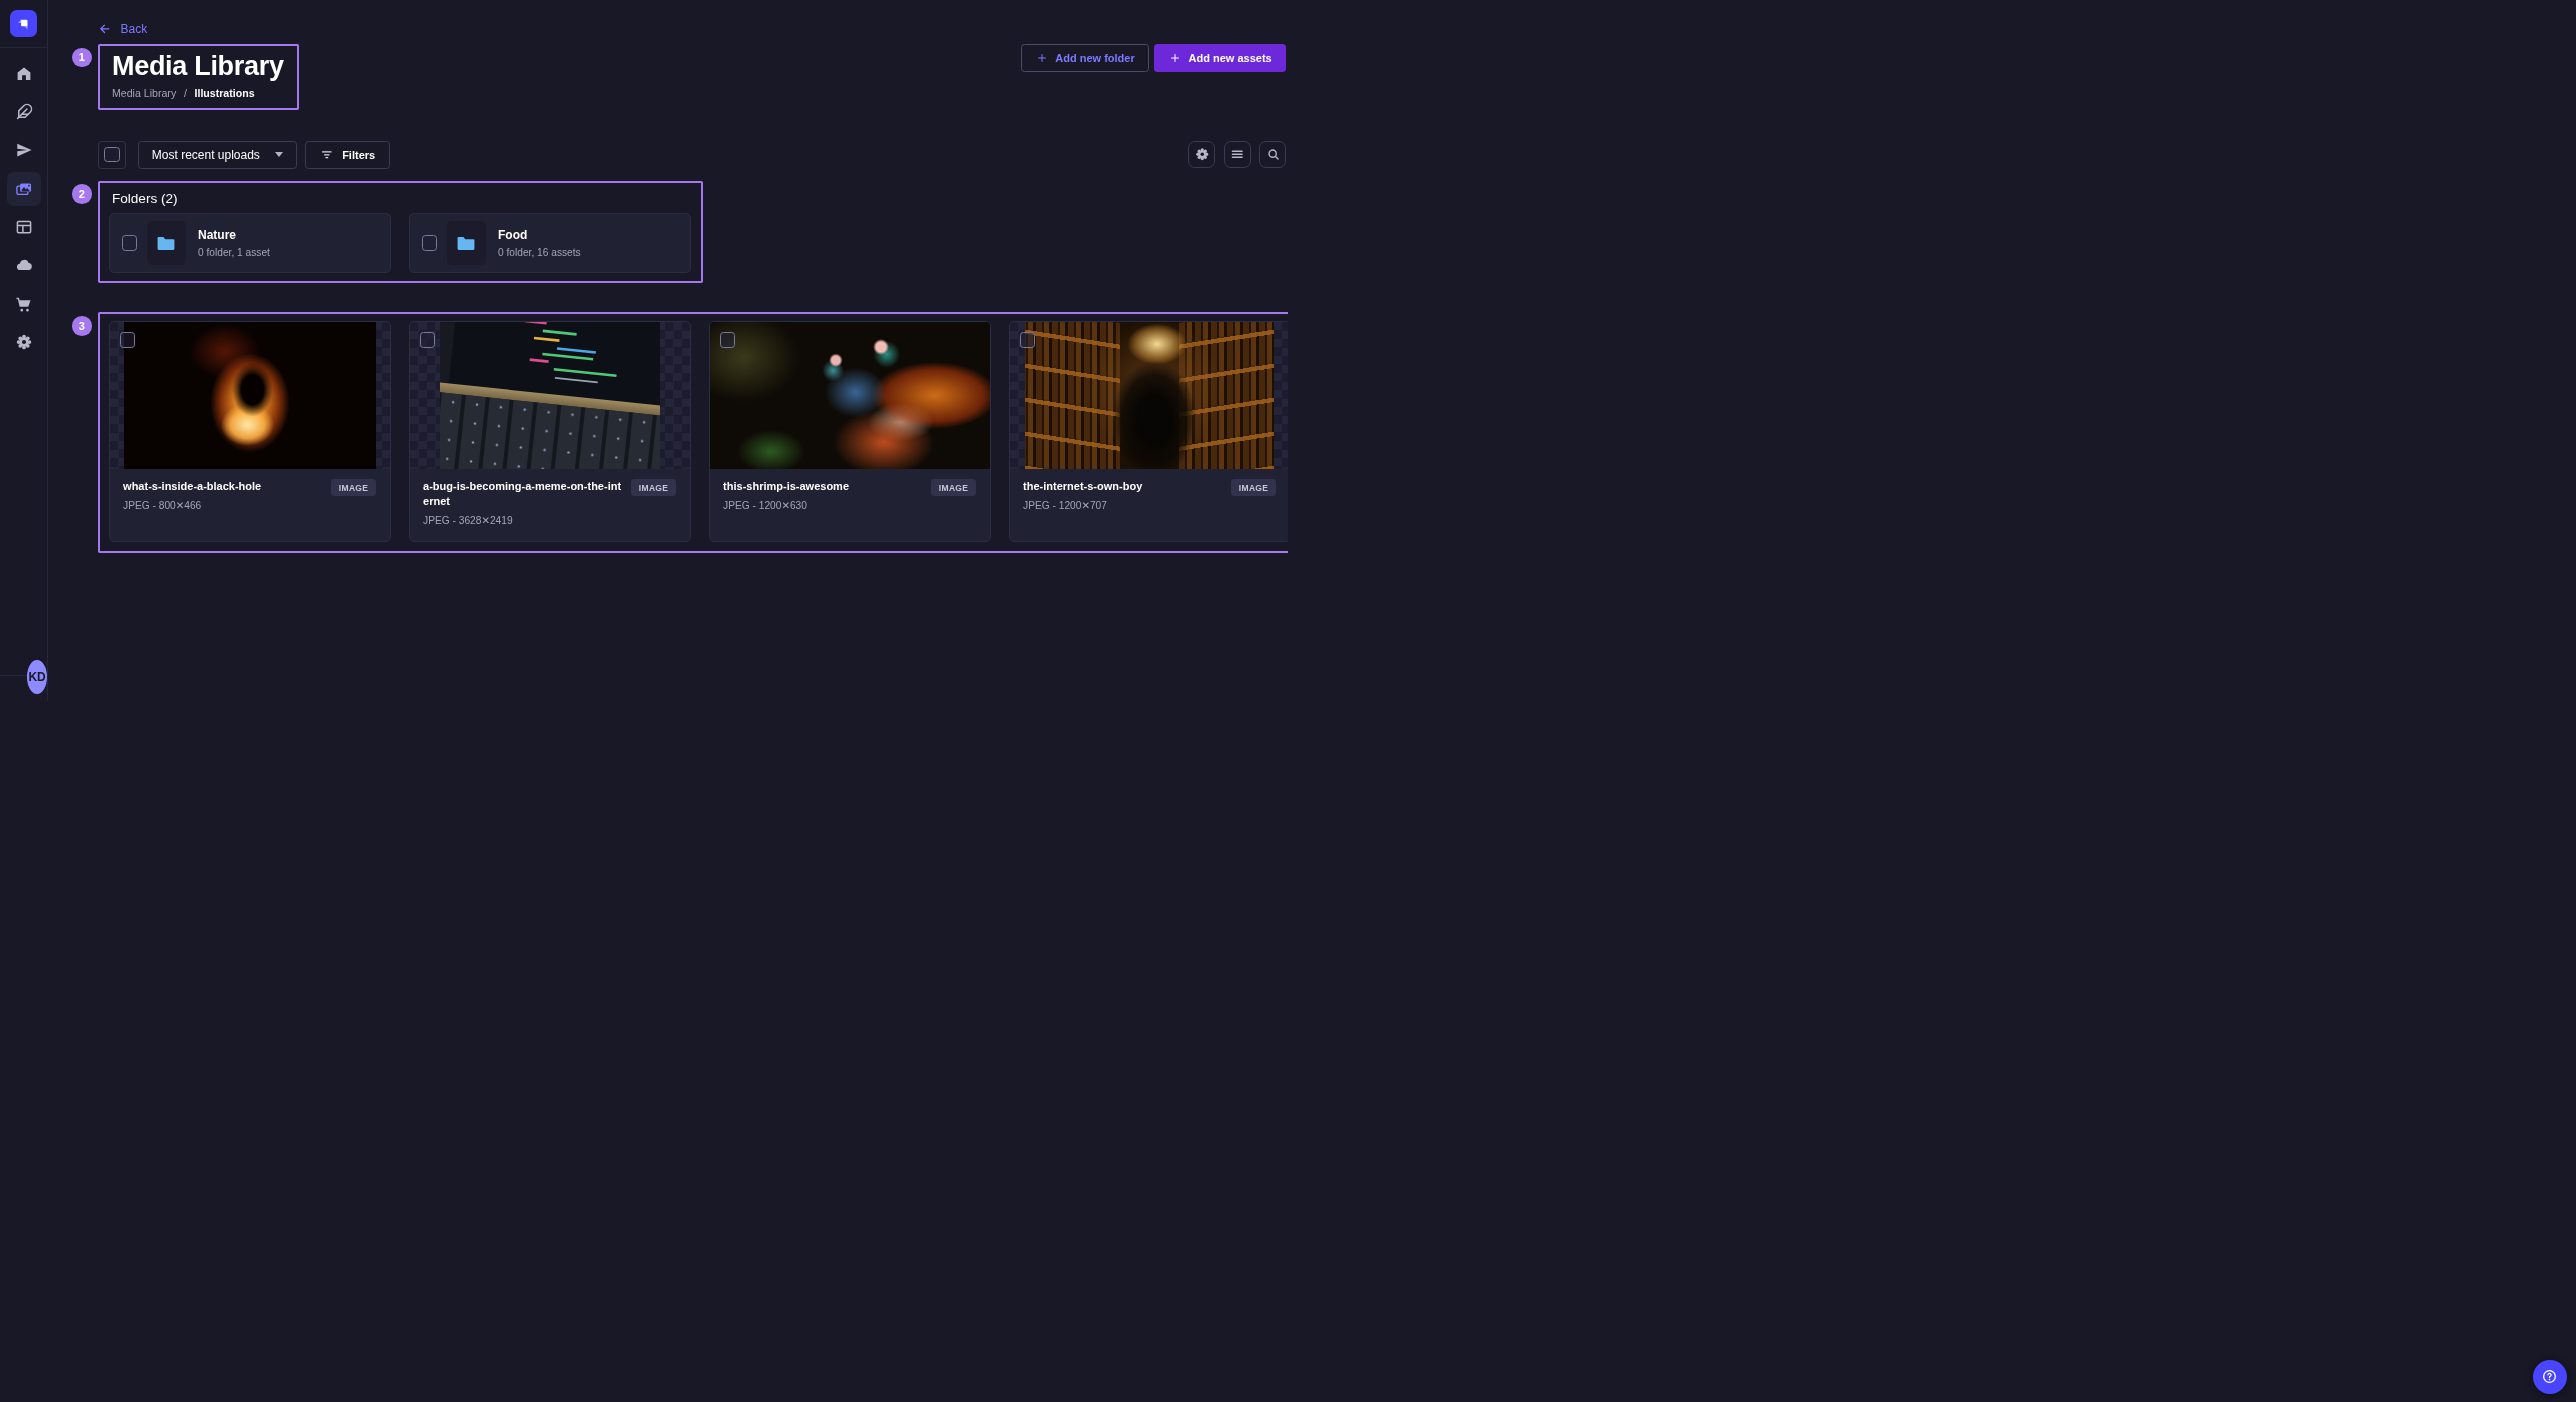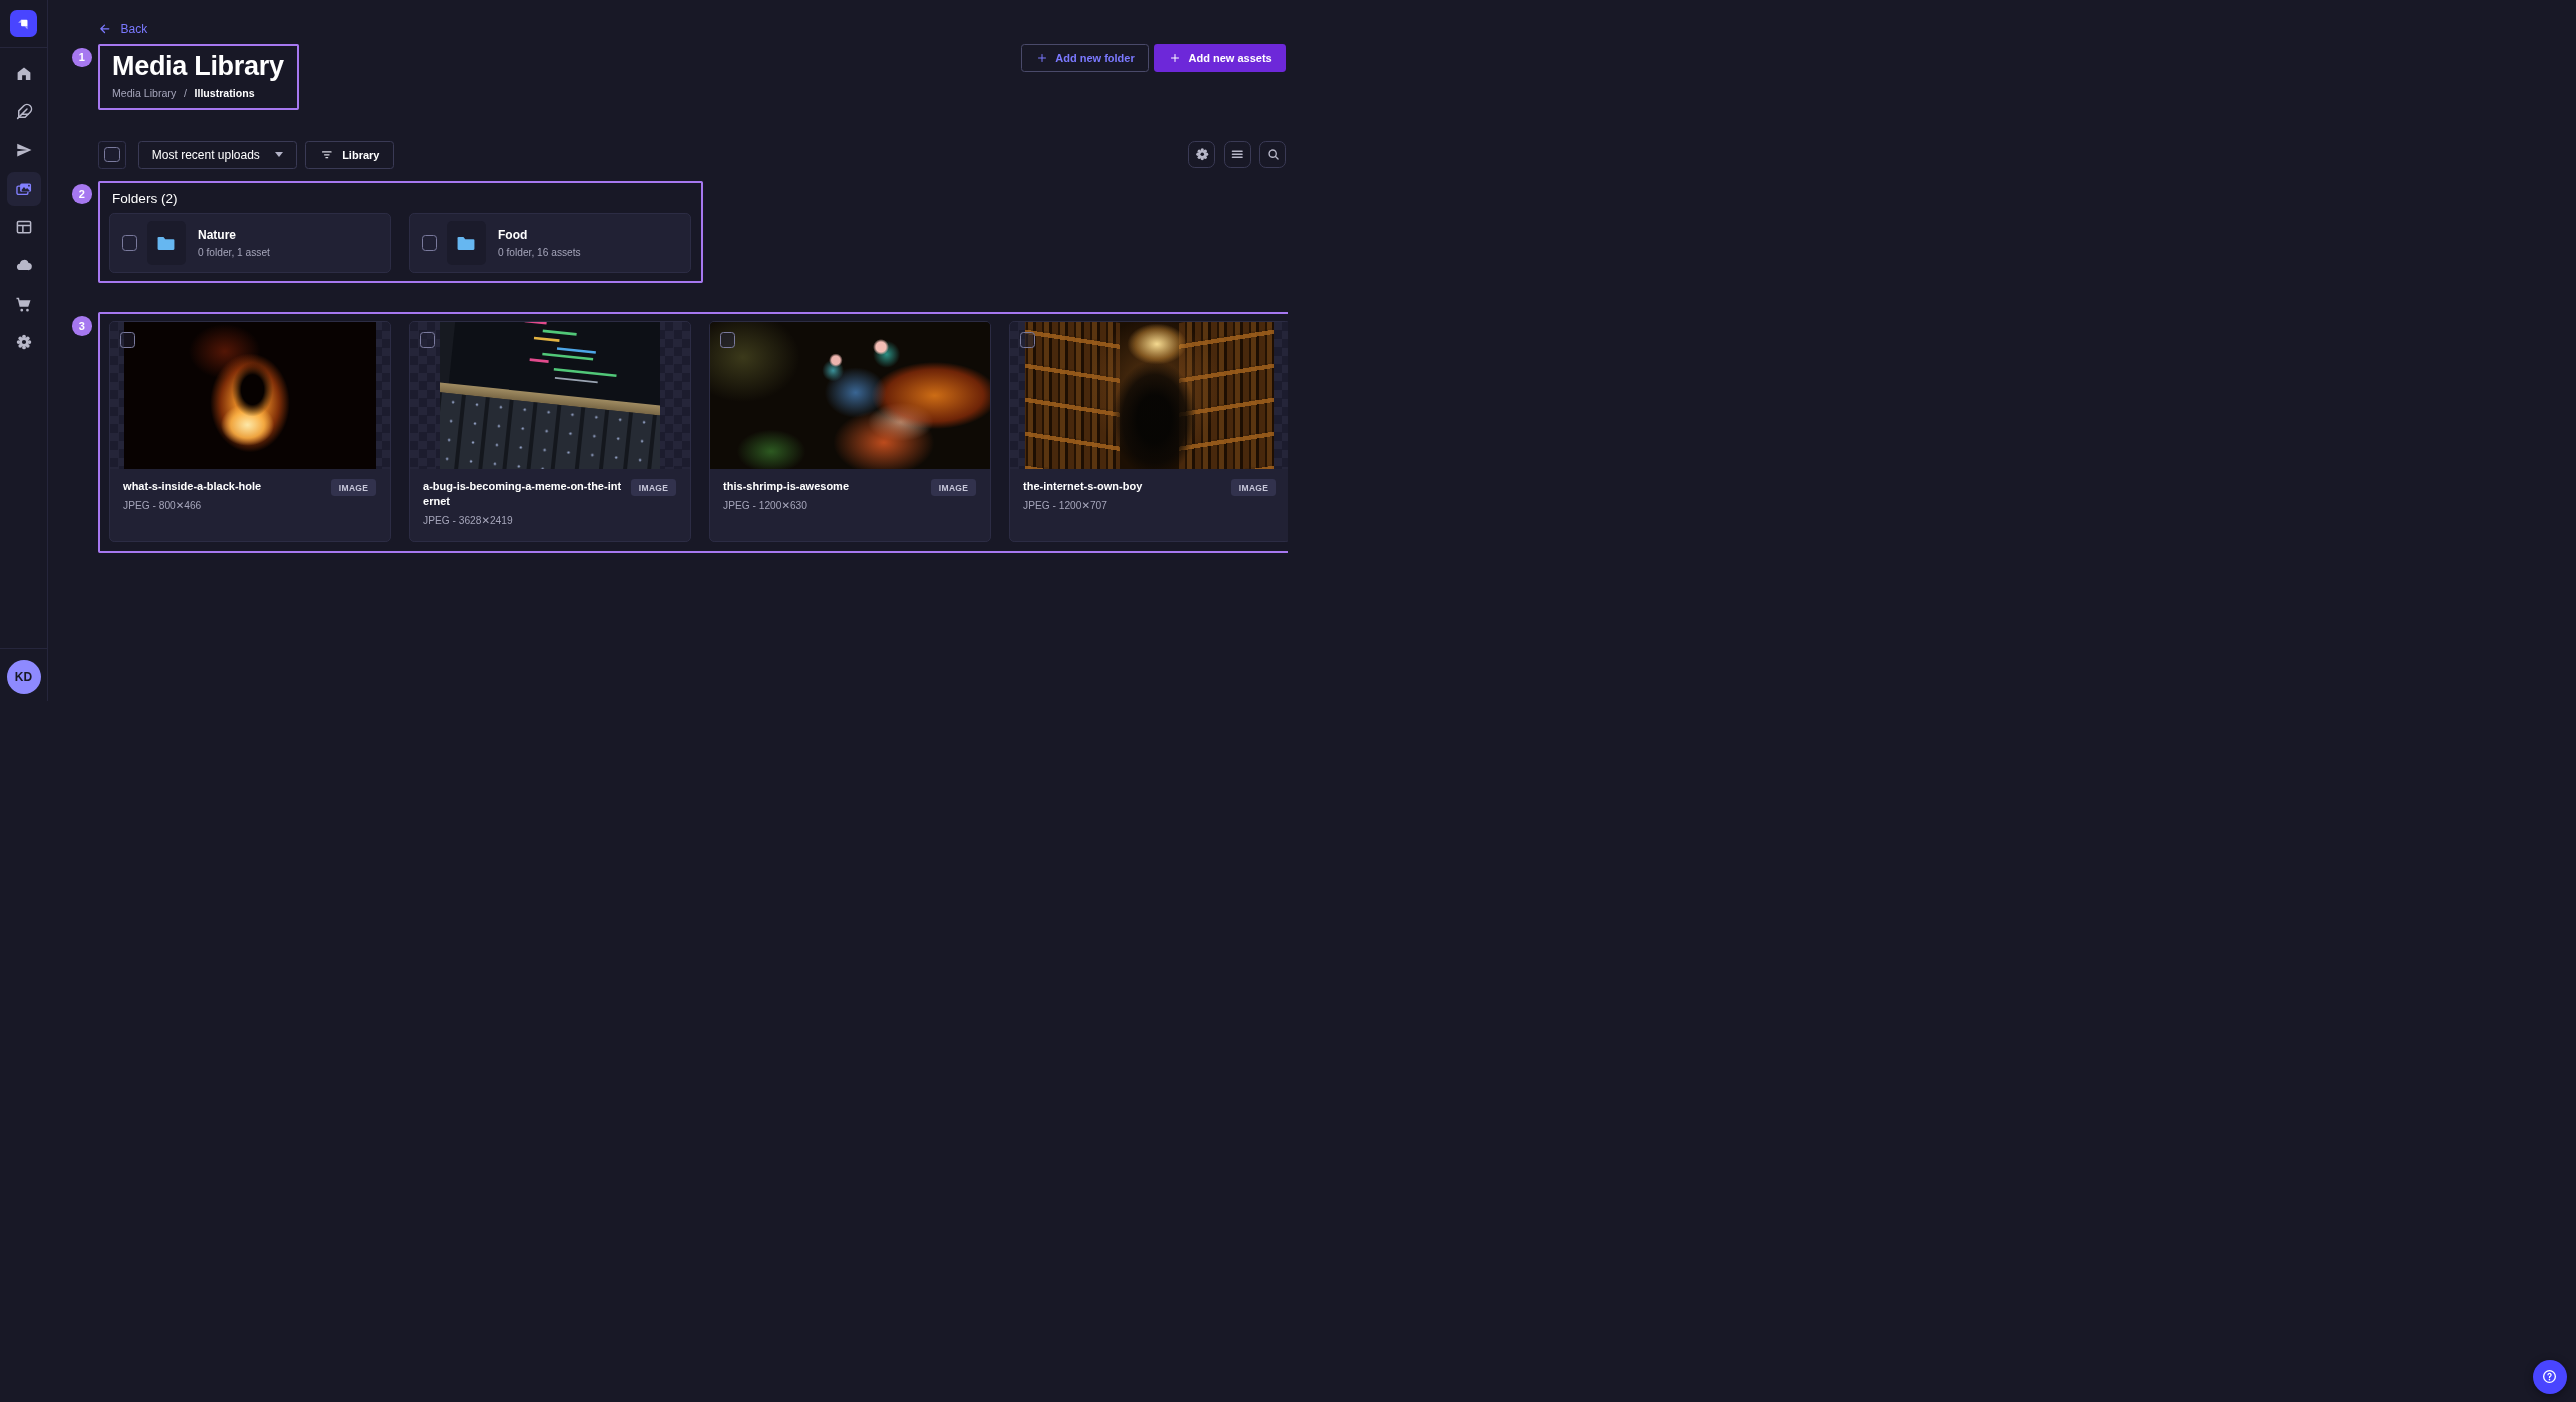--- a/index.html
+++ b/index.html
@@ -15,21 +15,21 @@
     border-right:0.9px solid #26263c; display:flex; flex-direction:column; align-items:center;
     position:relative; z-index:5;
   }
   .logo { width:27px; height:27px; border-radius:6.8px; background:#4945ff;
     margin:10.2px 0; display:flex; align-items:center; justify-content:center; }
   .side-divider { width:100%; height:0.9px; background:#26263c; }
   .nav { display:flex; flex-direction:column; align-items:center; padding-top:8.5px; gap:4.3px; }
   .nav-item { width:34px; height:34px; border-radius:6.8px; display:flex; align-items:center; justify-content:center; cursor:pointer; }
   .nav-item svg { width:18px; height:18px; }
   .nav-item.active { background:#232338; }
-  .side-bottom { margin-top:auto; width:100%; display:flex; flex-direction:column; align-items:center; }
+  .side-bottom { margin-top:auto; width:100%; display:flex; flex-direction:row; align-items:center; }
   .avatar { width:34px; height:34px; border-radius:50%; background:#8e8aff; color:#181826;
     font-size:12px; font-weight:700; display:flex; align-items:center; justify-content:center; margin:11px 0 6.8px; cursor:pointer; }
   
   .main { flex:1; position:relative; height:100%; overflow:hidden; }
   .content { position:relative; padding:0 1.7px 0 50px; }
   .back-link { display:inline-flex; align-items:center; gap:9px; margin-top:22px;
     color:#7b79ff; font-size:12px; cursor:pointer; text-decoration:none; }
   .back-link svg { width:13.6px; height:13.6px; }
   
   .anno { border:2.6px solid #a678f0; border-radius:1.7px; position:relative; }
@@ -263,21 +263,21 @@
         <span class="cb"></span>
       </button>
       <div class="dropdown">
         <span>Most recent uploads</span>
         <span class="caret"></span>
       </div>
       <button class="btn btn-filters">
         <svg viewBox="0 0 24 24">
           <path d="M4.5 7h15M8 12h8M10.5 17h3" fill="none" stroke="#d9d9e3" stroke-width="2.2" stroke-linecap="round"></path>
         </svg>
-        <span>Library</span>
+        <span>Filters</span>
       </button>
       <div class="view-actions">
         <button class="icon-btn">
           <svg viewBox="0 0 24 24">
             <g fill="#b8b8c9">
               <circle cx="12" cy="4.8" r="2.7"></circle>
                 <circle cx="12" cy="19.2" r="2.7"></circle>
                 <circle cx="4.8" cy="12" r="2.7"></circle>
                 <circle cx="19.2" cy="12" r="2.7"></circle>
               <circle cx="7" cy="7" r="2.7"></circle>

